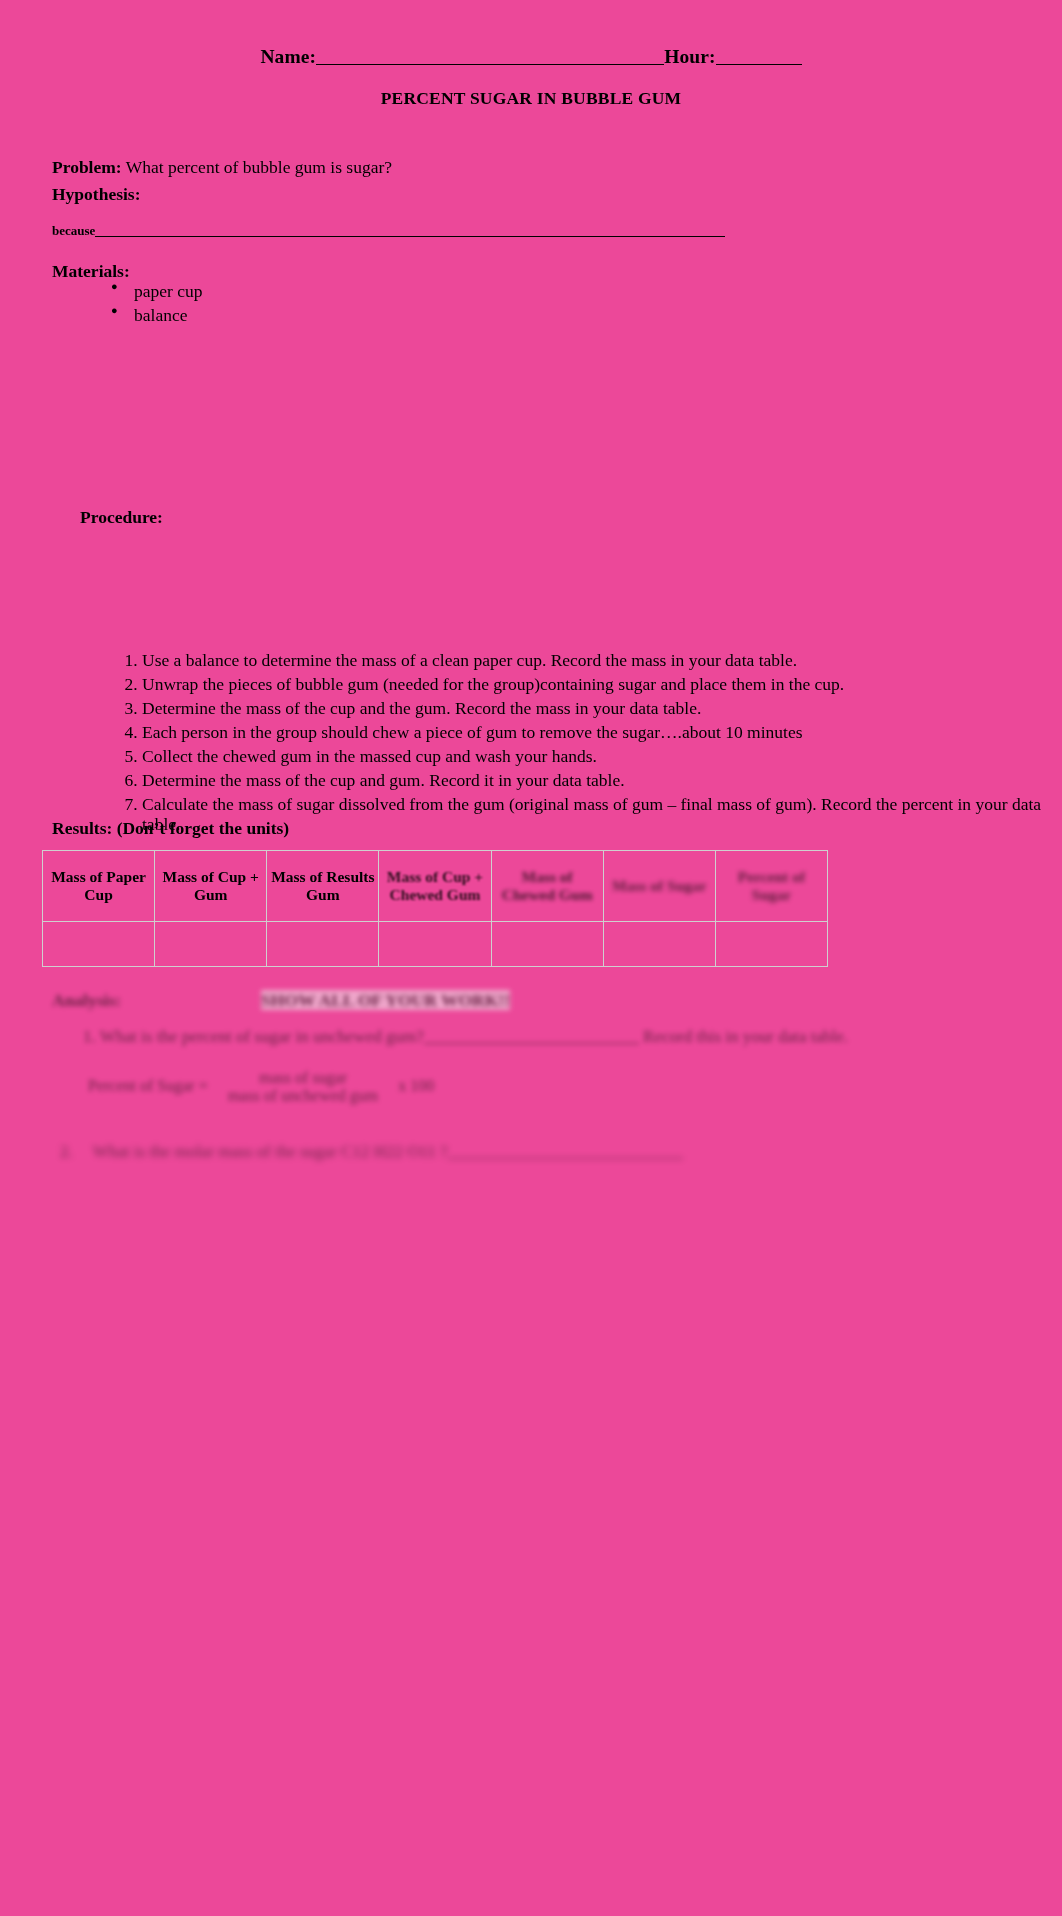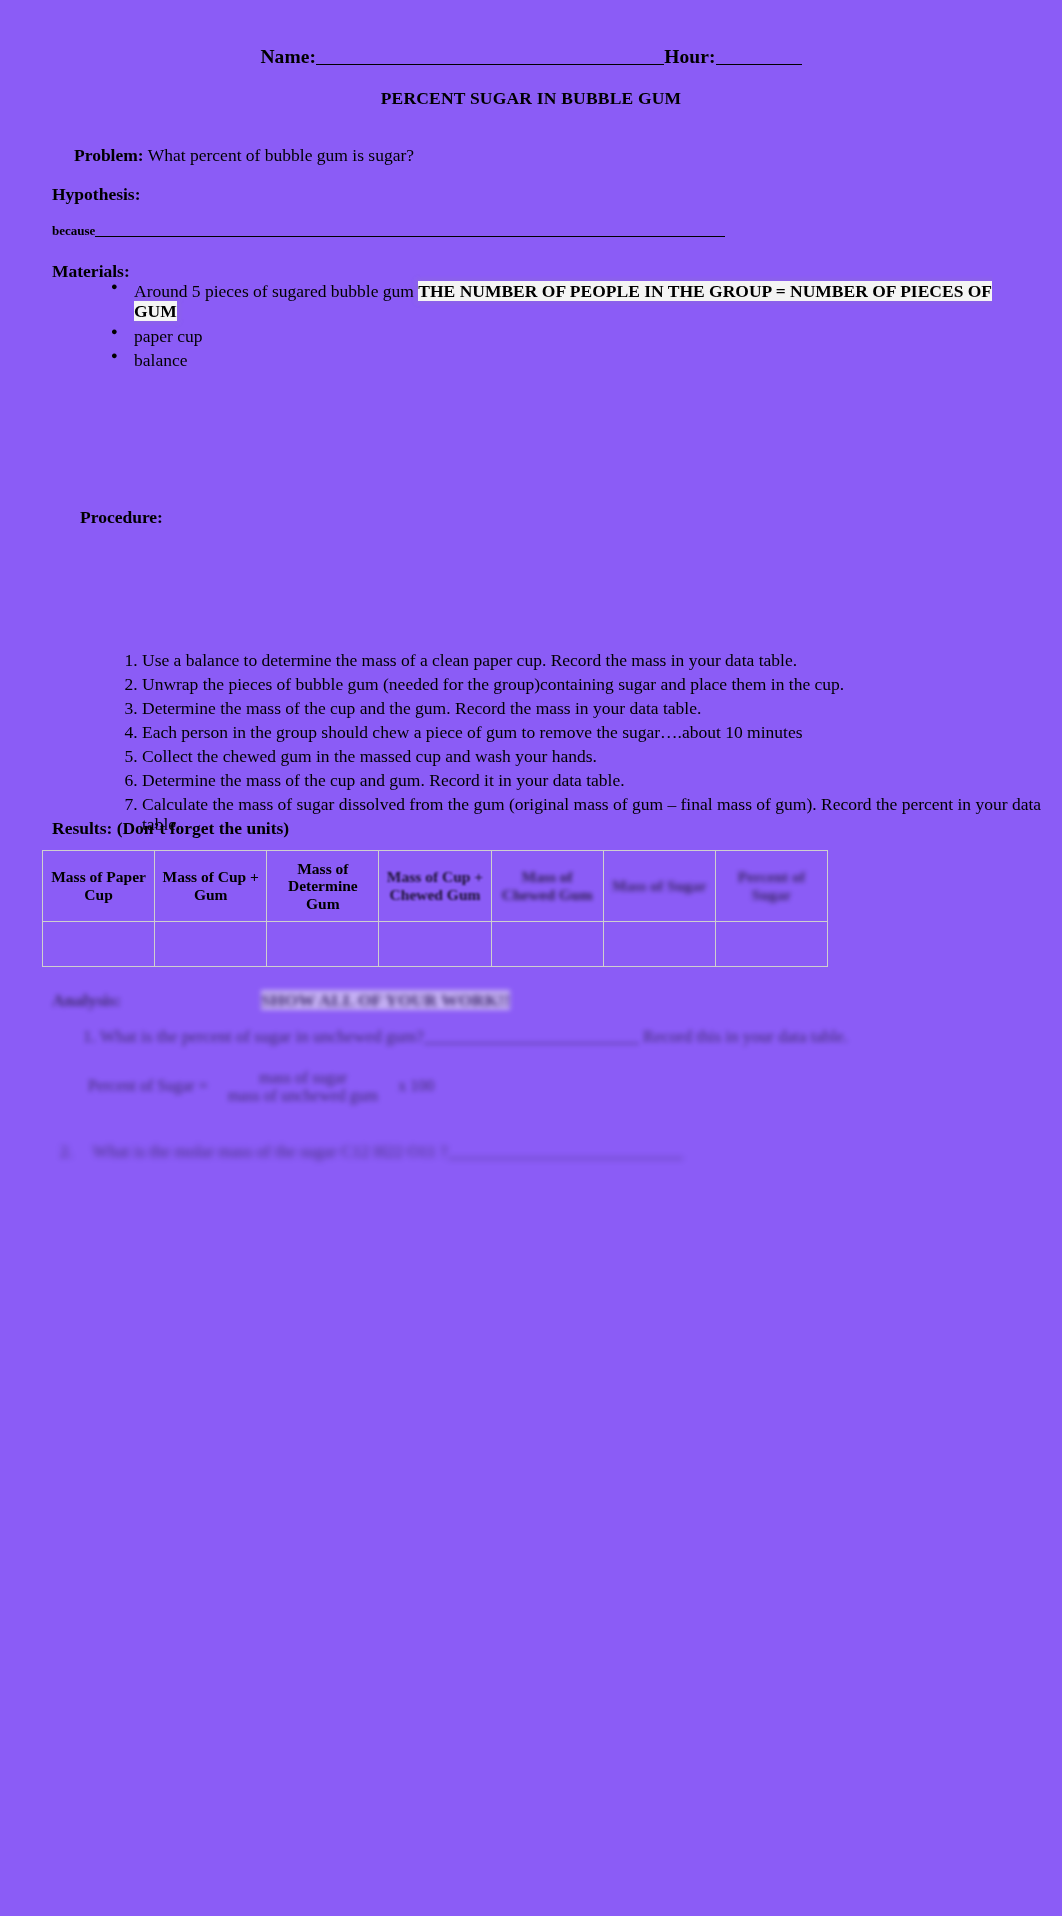--- a/index.html
+++ b/index.html
@@ -13,21 +13,21 @@
     position: relative;
     font-family: "Liberation Serif", "DejaVu Serif", serif;
     color: #000000;
     overflow: hidden;
   }
   .page {
     position: absolute;
     left: 0; top: 0;
     width: 1062px;
     height: 1916px;
-    background: #8b5cf6;
+    background: #ec4899;
   }
 
   
   .name-row {
     position: absolute;
     left: 0;
     top: 44px;
     width: 1062px;
     text-align: center;
     font-weight: bold;
@@ -58,21 +58,21 @@
 
   
   .sec {
     position: absolute;
     left: 52px;
     font-size: 17.5px;
     line-height: 1.18;
   }
   .b { font-weight: bold; }
 
-  #problem { top: 145px; margin-left: 22px; }
+  #problem { top: 157px; }
   #problem .body { font-weight: normal; }
 
   #hypothesis { top: 184px; }
   #hyp-line2 {
     position: absolute;
     left: 52px;
     top: 203px;
     font-size: 17.5px;
     font-weight: bold;
     white-space: nowrap;
@@ -235,23 +235,20 @@
     <span class="body">What percent of bubble gum is sugar?</span>
   </div>
 
   <div class="sec b" id="hypothesis">Hypothesis:</div>
   <div id="hyp-line3">
     <span>because</span><span class="rule rule-because"></span>
   </div>
 
   <div class="sec b" id="materials">Materials:</div>
   <ul class="bullets">
-    <li>
-      <span>Around 5 pieces of sugared bubble gum </span><span class="hl">THE NUMBER OF PEOPLE IN THE GROUP = NUMBER OF PIECES OF GUM</span>
-    </li>
     <li>
       <span>paper cup</span>
     </li>
     <li>
       <span>balance</span>
     </li>
   </ul>
 
   <div class="sec b" id="procedure">Procedure:</div>
   <ol class="steps">
@@ -264,21 +261,21 @@
     <li>Calculate the mass of sugar dissolved from the gum (original mass of gum – final mass of gum).  Record the percent in your data table.</li>
   </ol>
 
   <div class="sec b" id="results">Results:  (Don’t forget the units)</div>
 
   <table class="tbl">
     <thead>
       <tr>
         <th>Mass of Paper Cup</th>
         <th>Mass of Cup + Gum</th>
-        <th>Mass of Determine Gum</th>
+        <th>Mass of Results Gum</th>
         <th class="blur1">Mass of Cup + Chewed Gum</th>
         <th class="blur2">Mass of Chewed Gum</th>
         <th class="blur3">Mass of Sugar</th>
         <th class="blur3">Percent of Sugar</th>
       </tr>
     </thead>
     <tbody>
       <tr>
         <td></td>
         <td></td>

